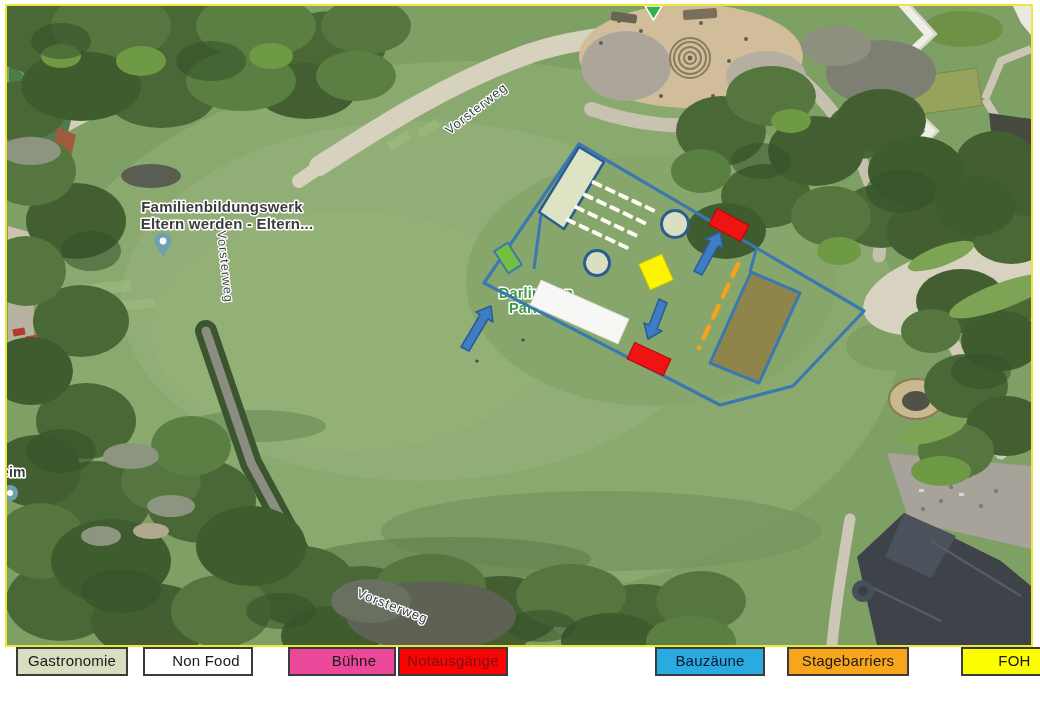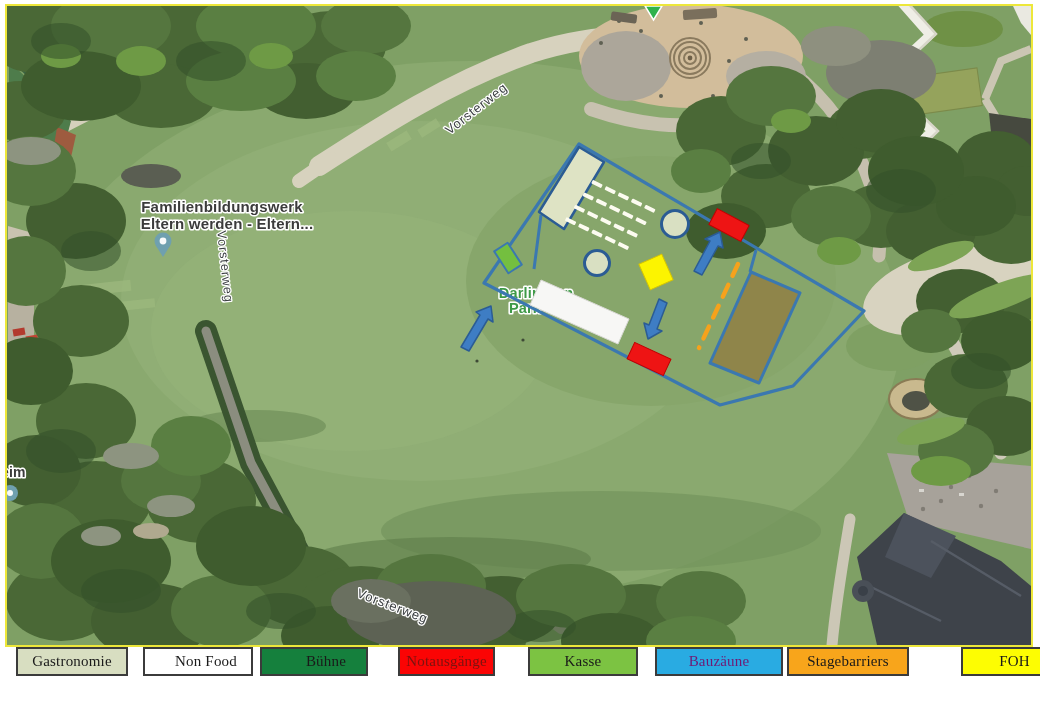--- a/index.html
+++ b/index.html
@@ -2,21 +2,21 @@
 <html><head>
 <meta charset="utf-8">
 <style>
   html,body{margin:0;padding:0;}
   body{width:1040px;height:720px;background:#ffffff;font-family:"Liberation Sans",sans-serif;position:relative;overflow:hidden;}
   .page{position:absolute;inset:0;background:#ffffff;}
   .map-frame{position:absolute;left:5px;top:4px;width:1028px;height:643px;border:2px solid #EDE73A;box-sizing:border-box;overflow:hidden;background:#7FA065;}
   .map-frame svg{display:block;width:100%;height:100%;}
   .glabel text{font-family:"Liberation Sans",sans-serif;font-weight:700;paint-order:stroke;stroke:#ffffff;stroke-width:3px;stroke-linejoin:round;letter-spacing:.2px;}
   .street text{font-family:"Liberation Sans",sans-serif;font-weight:400;paint-order:stroke;stroke:#ffffff;stroke-width:2.6px;stroke-linejoin:round;letter-spacing:1px;}
-  .legend{position:absolute;left:0;top:647px;width:1040px;height:34px;font-family:Liberation Serif, serif;}
+  .legend{position:absolute;left:0;top:647px;width:1040px;height:34px;}
   .lg{position:absolute;top:0;height:29px;border:2px solid #3B3B3B;box-sizing:border-box;text-align:center;line-height:24px;font-size:15px;letter-spacing:.2px;}
   .lg span{display:inline-block;vertical-align:top;}
 </style>
 </head>
 <body>
 
 <div class="page">
 
   <div class="map-frame">
     <svg viewBox="6 5 1024 639" preserveAspectRatio="none" xmlns="http://www.w3.org/2000/svg">
@@ -329,30 +329,27 @@
     </svg>
   </div>
 
   <div class="legend">
     <div class="lg" style="left: 16px; width: 112px; background: rgb(216, 222, 193); color: rgb(26, 26, 26);">
       <span>Gastronomie</span>
     </div>
     <div class="lg" style="left: 143px; width: 110px; background: rgb(255, 255, 255); color: rgb(26, 26, 26); padding-left: 16px;">
       <span>Non Food</span>
     </div>
-    <div class="lg" style="left: 260px; width: 108px; background: #15803d; color: rgb(26, 26, 26); padding-left: 24px;">
+    <div class="lg" style="left: 288px; width: 108px; background: #ec4899; color: rgb(26, 26, 26); padding-left: 24px;">
       <span>Bühne</span>
     </div>
-    <div class="lg" style="left: 398px; width: 97px; background: rgb(251, 4, 4); color: rgb(122, 20, 16);">
+    <div class="lg" style="left: 398px; width: 110px; background: rgb(251, 4, 4); color: rgb(122, 20, 16);">
       <span>Notausgänge</span>
     </div>
-    <div class="lg" style="left: 528px; width: 110px; background: rgb(124, 195, 66); color: rgb(26, 26, 26);">
-      <span>Kasse</span>
-    </div>
-    <div class="lg" style="left: 655px; width: 128px; background: rgb(41, 171, 226); color: #701a75;">
+    <div class="lg" style="left: 655px; width: 110px; background: rgb(41, 171, 226); color: #0f172a;">
       <span>Bauzäune</span>
     </div>
     <div class="lg" style="left: 787px; width: 122px; background: rgb(248, 165, 27); color: rgb(26, 26, 26);">
       <span>Stagebarriers</span>
     </div>
     <div class="lg" style="left: 961px; width: 107px; background: rgb(253, 253, 2); color: rgb(26, 26, 26);">
       <span>FOH</span>
     </div>
   </div>
 </div>

